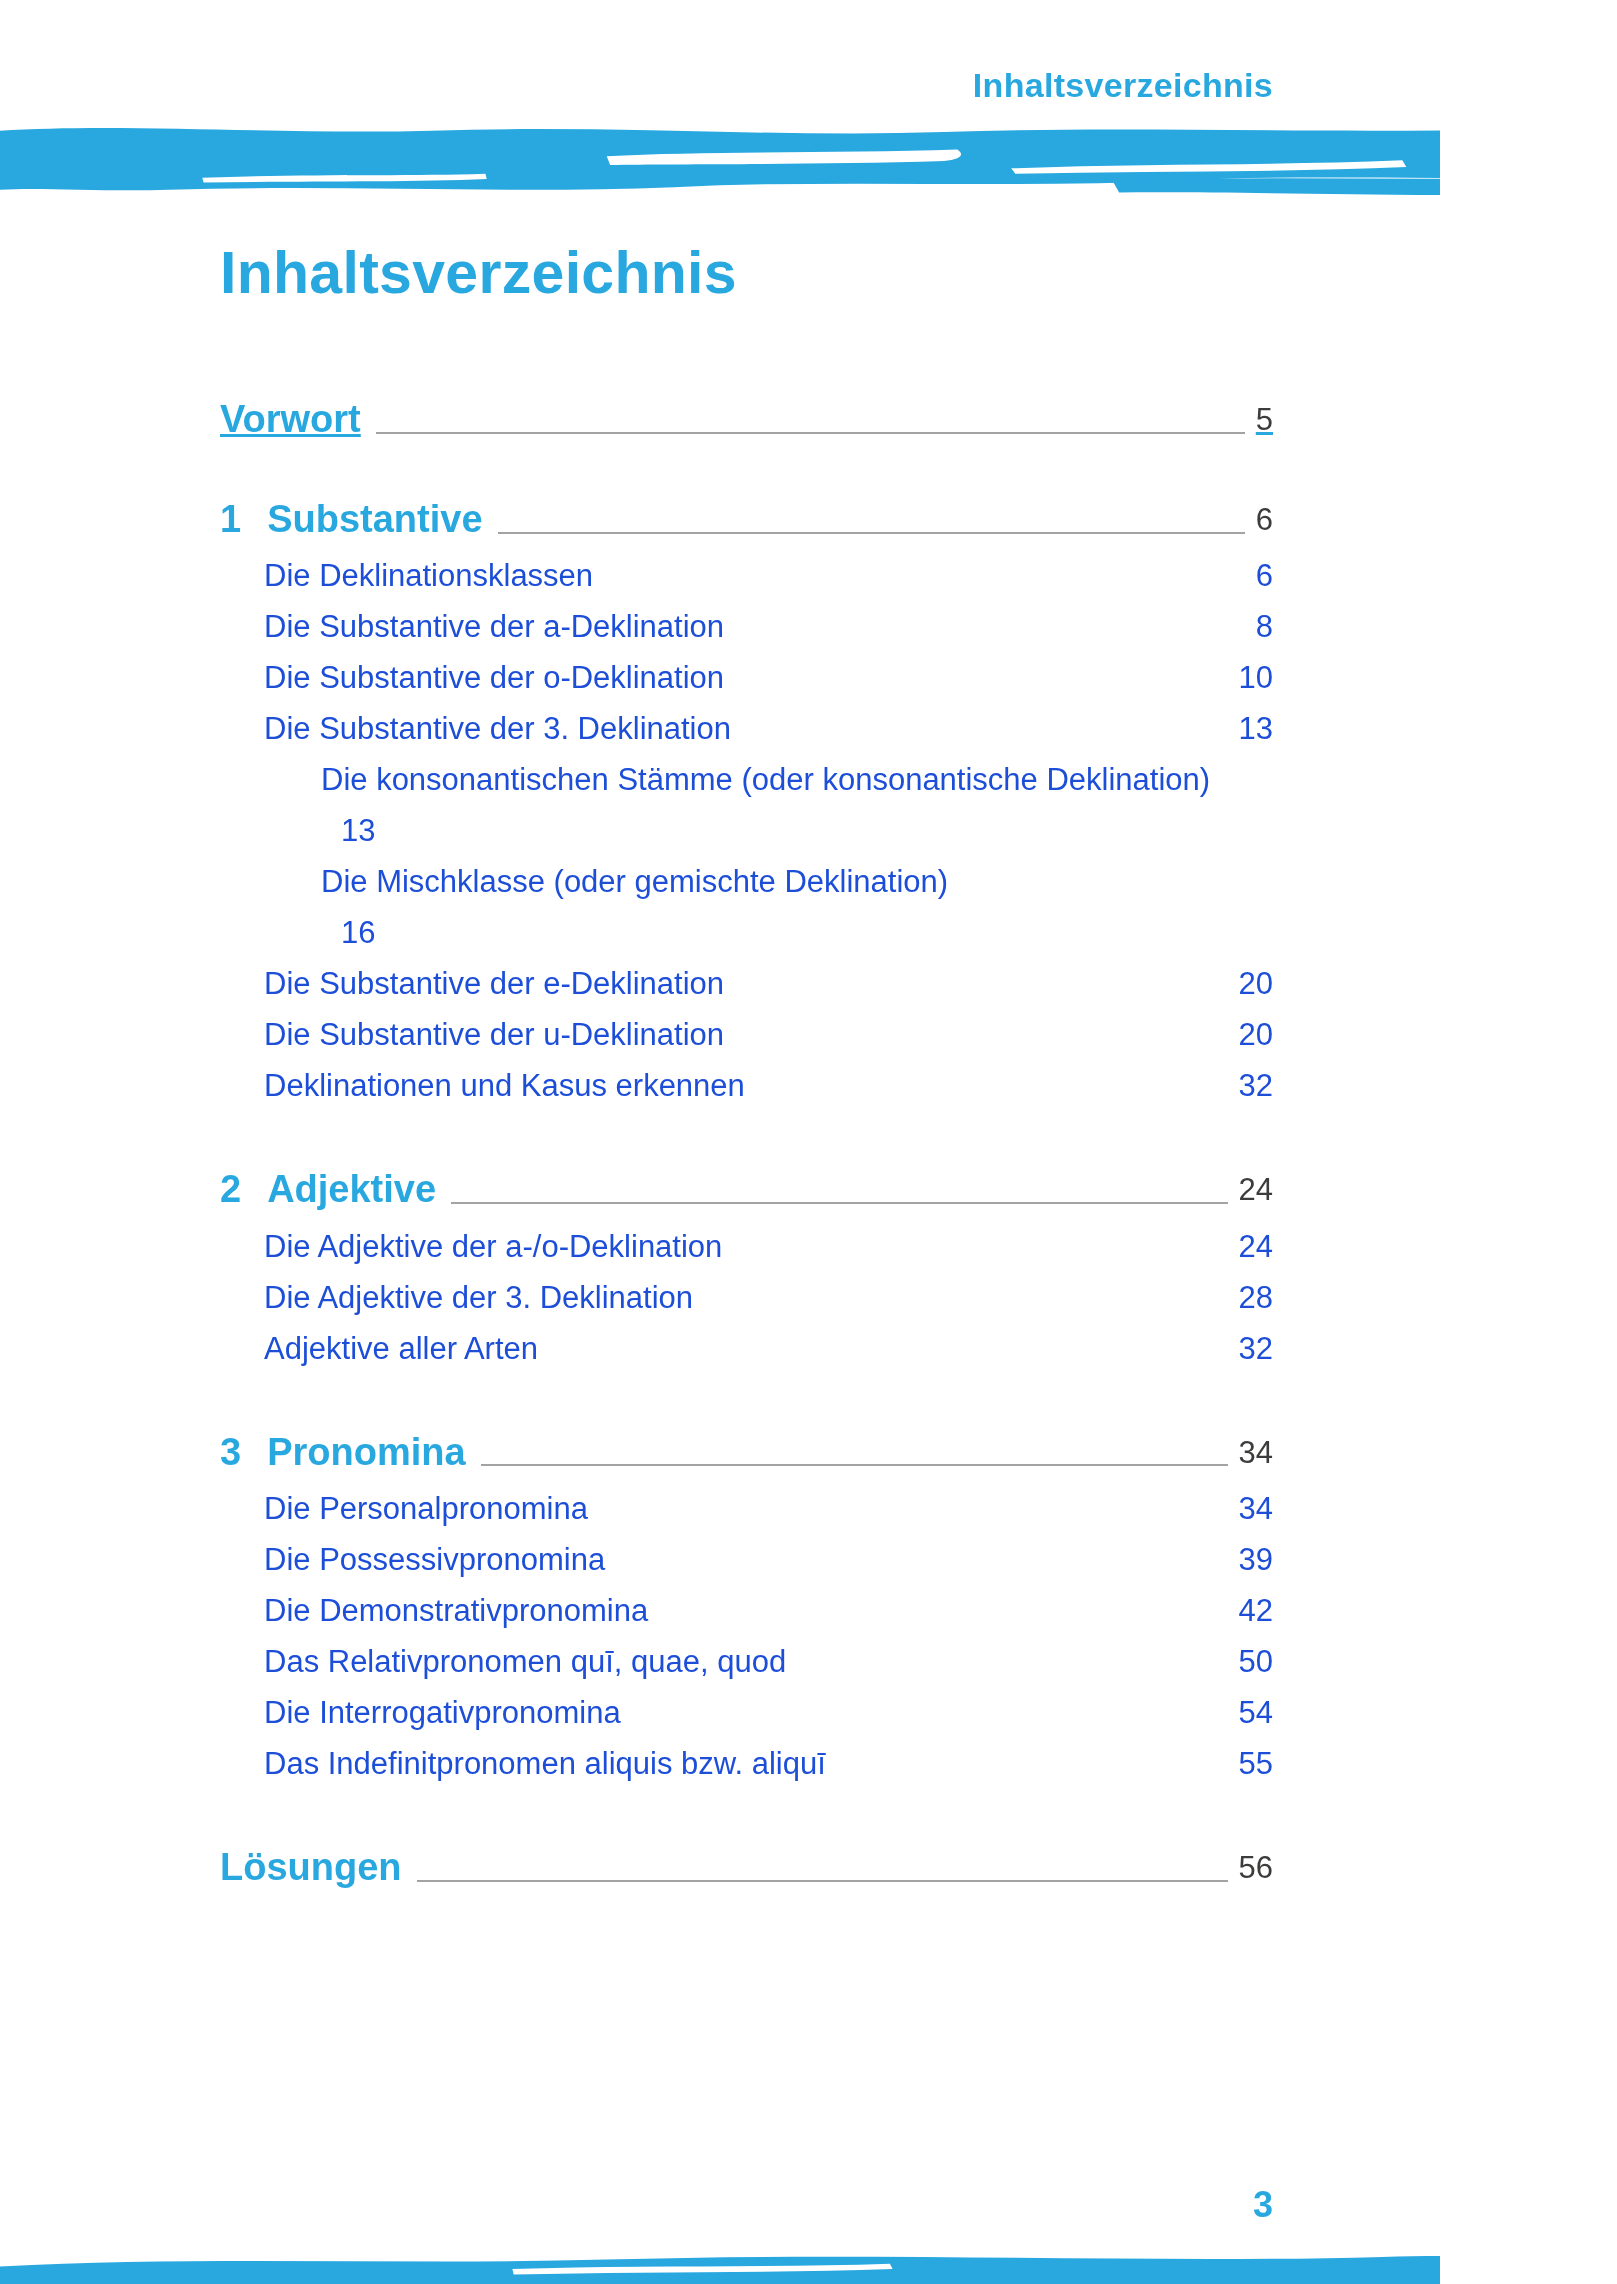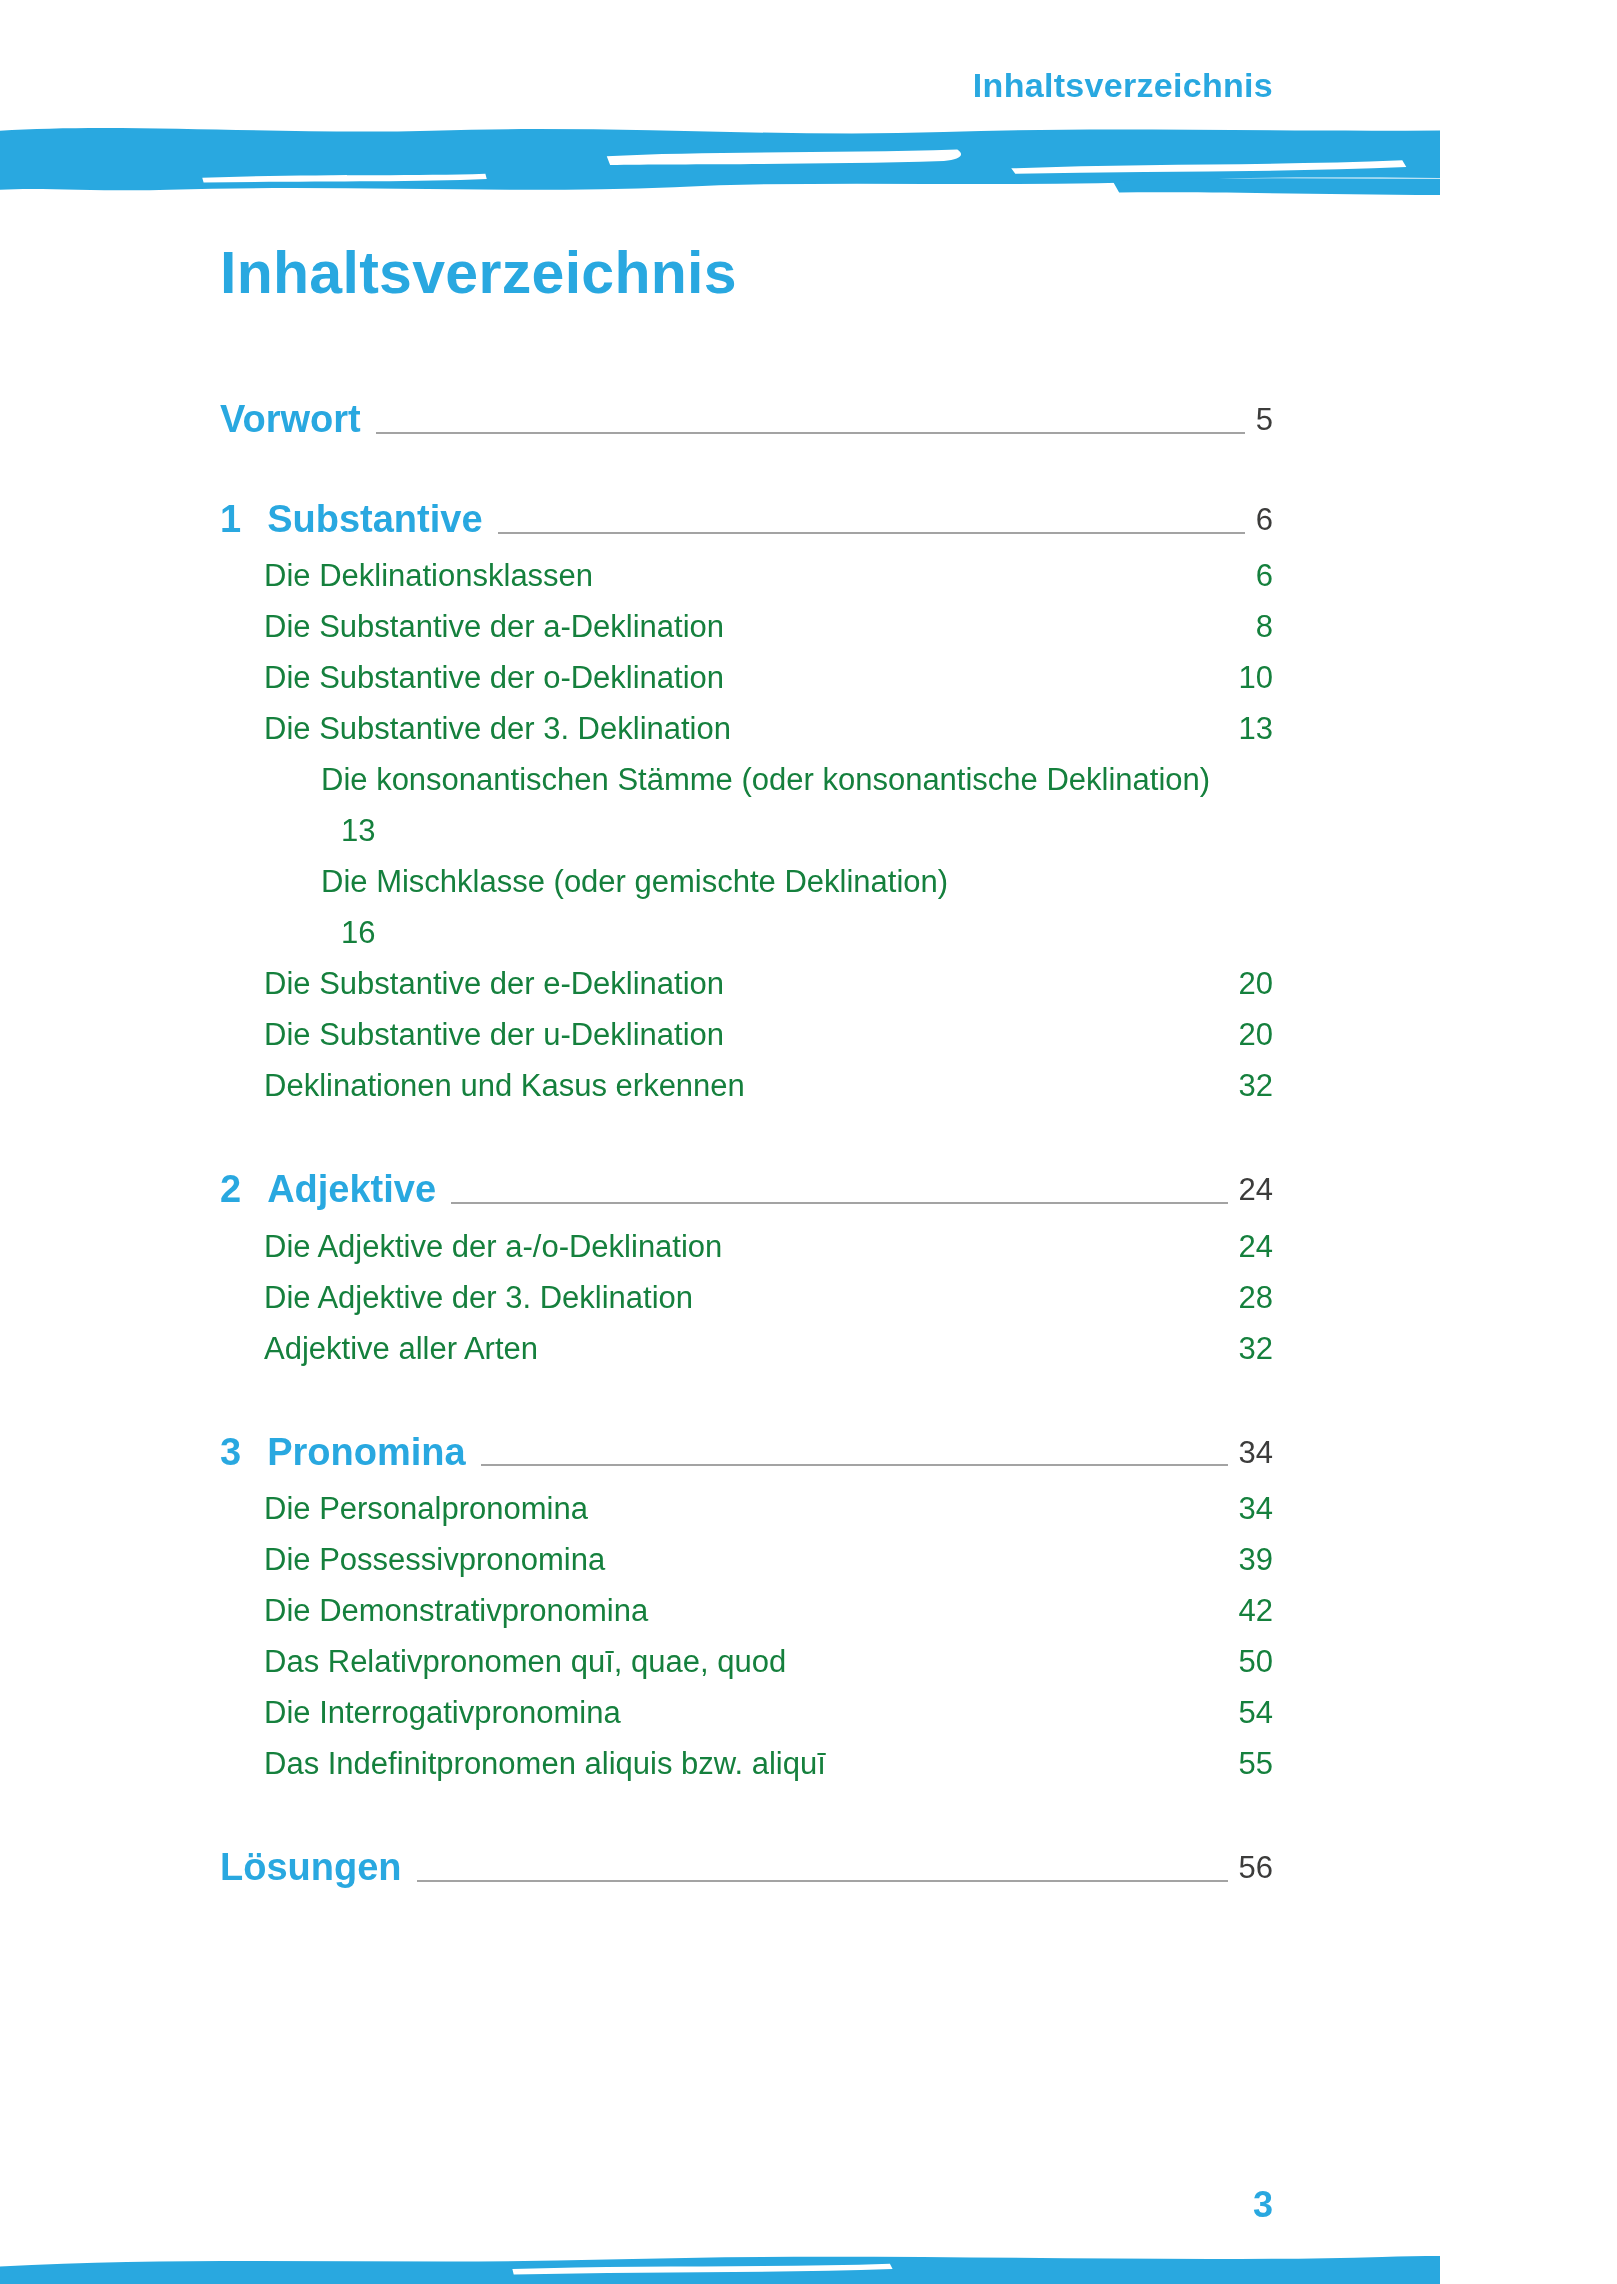--- a/index.html
+++ b/index.html
@@ -53,41 +53,41 @@
   .toc-heading-row {
     display: flex;
     align-items: stretch;
     font-size: 38px;
     line-height: 43px;
     font-weight: bold;
     color: #29a8e0;
     margin-top: 57px;
     margin-bottom: 9.4px;
   }
-  .toc-heading-row:first-child { margin-top: 0; }
+  .toc-heading-row:first-child { margin-top: 0; text-decoration: underline; }
   .sec-num { margin-right: 26px; }
   .sec-label { white-space: nowrap; }
   .leader {
     flex: 1;
     border-bottom: 2px solid #a3a3a3;
     margin: 0 10.8px 7.4px 15px;
   }
   .sec-page {
     font-size: 31px;
     font-weight: normal;
     color: #3c3c3b;
     align-self: flex-end;
     line-height: 43px;
   }
   .toc-row {
     display: flex;
     justify-content: space-between;
     font-size: 31px;
     line-height: 51px;
-    color: #15803d;
+    color: #1d4ed8;
   }
   .toc-row.level-1 { padding-left: 44px; }
   .toc-row.level-2 { padding-left: 101px; flex-direction: column; }
   .entry-label { white-space: nowrap; }
   .entry-page { padding-left: 20px; }
   .it { }
   .folio {
     position: absolute;
     top: 2184px;
     right: 167px;

